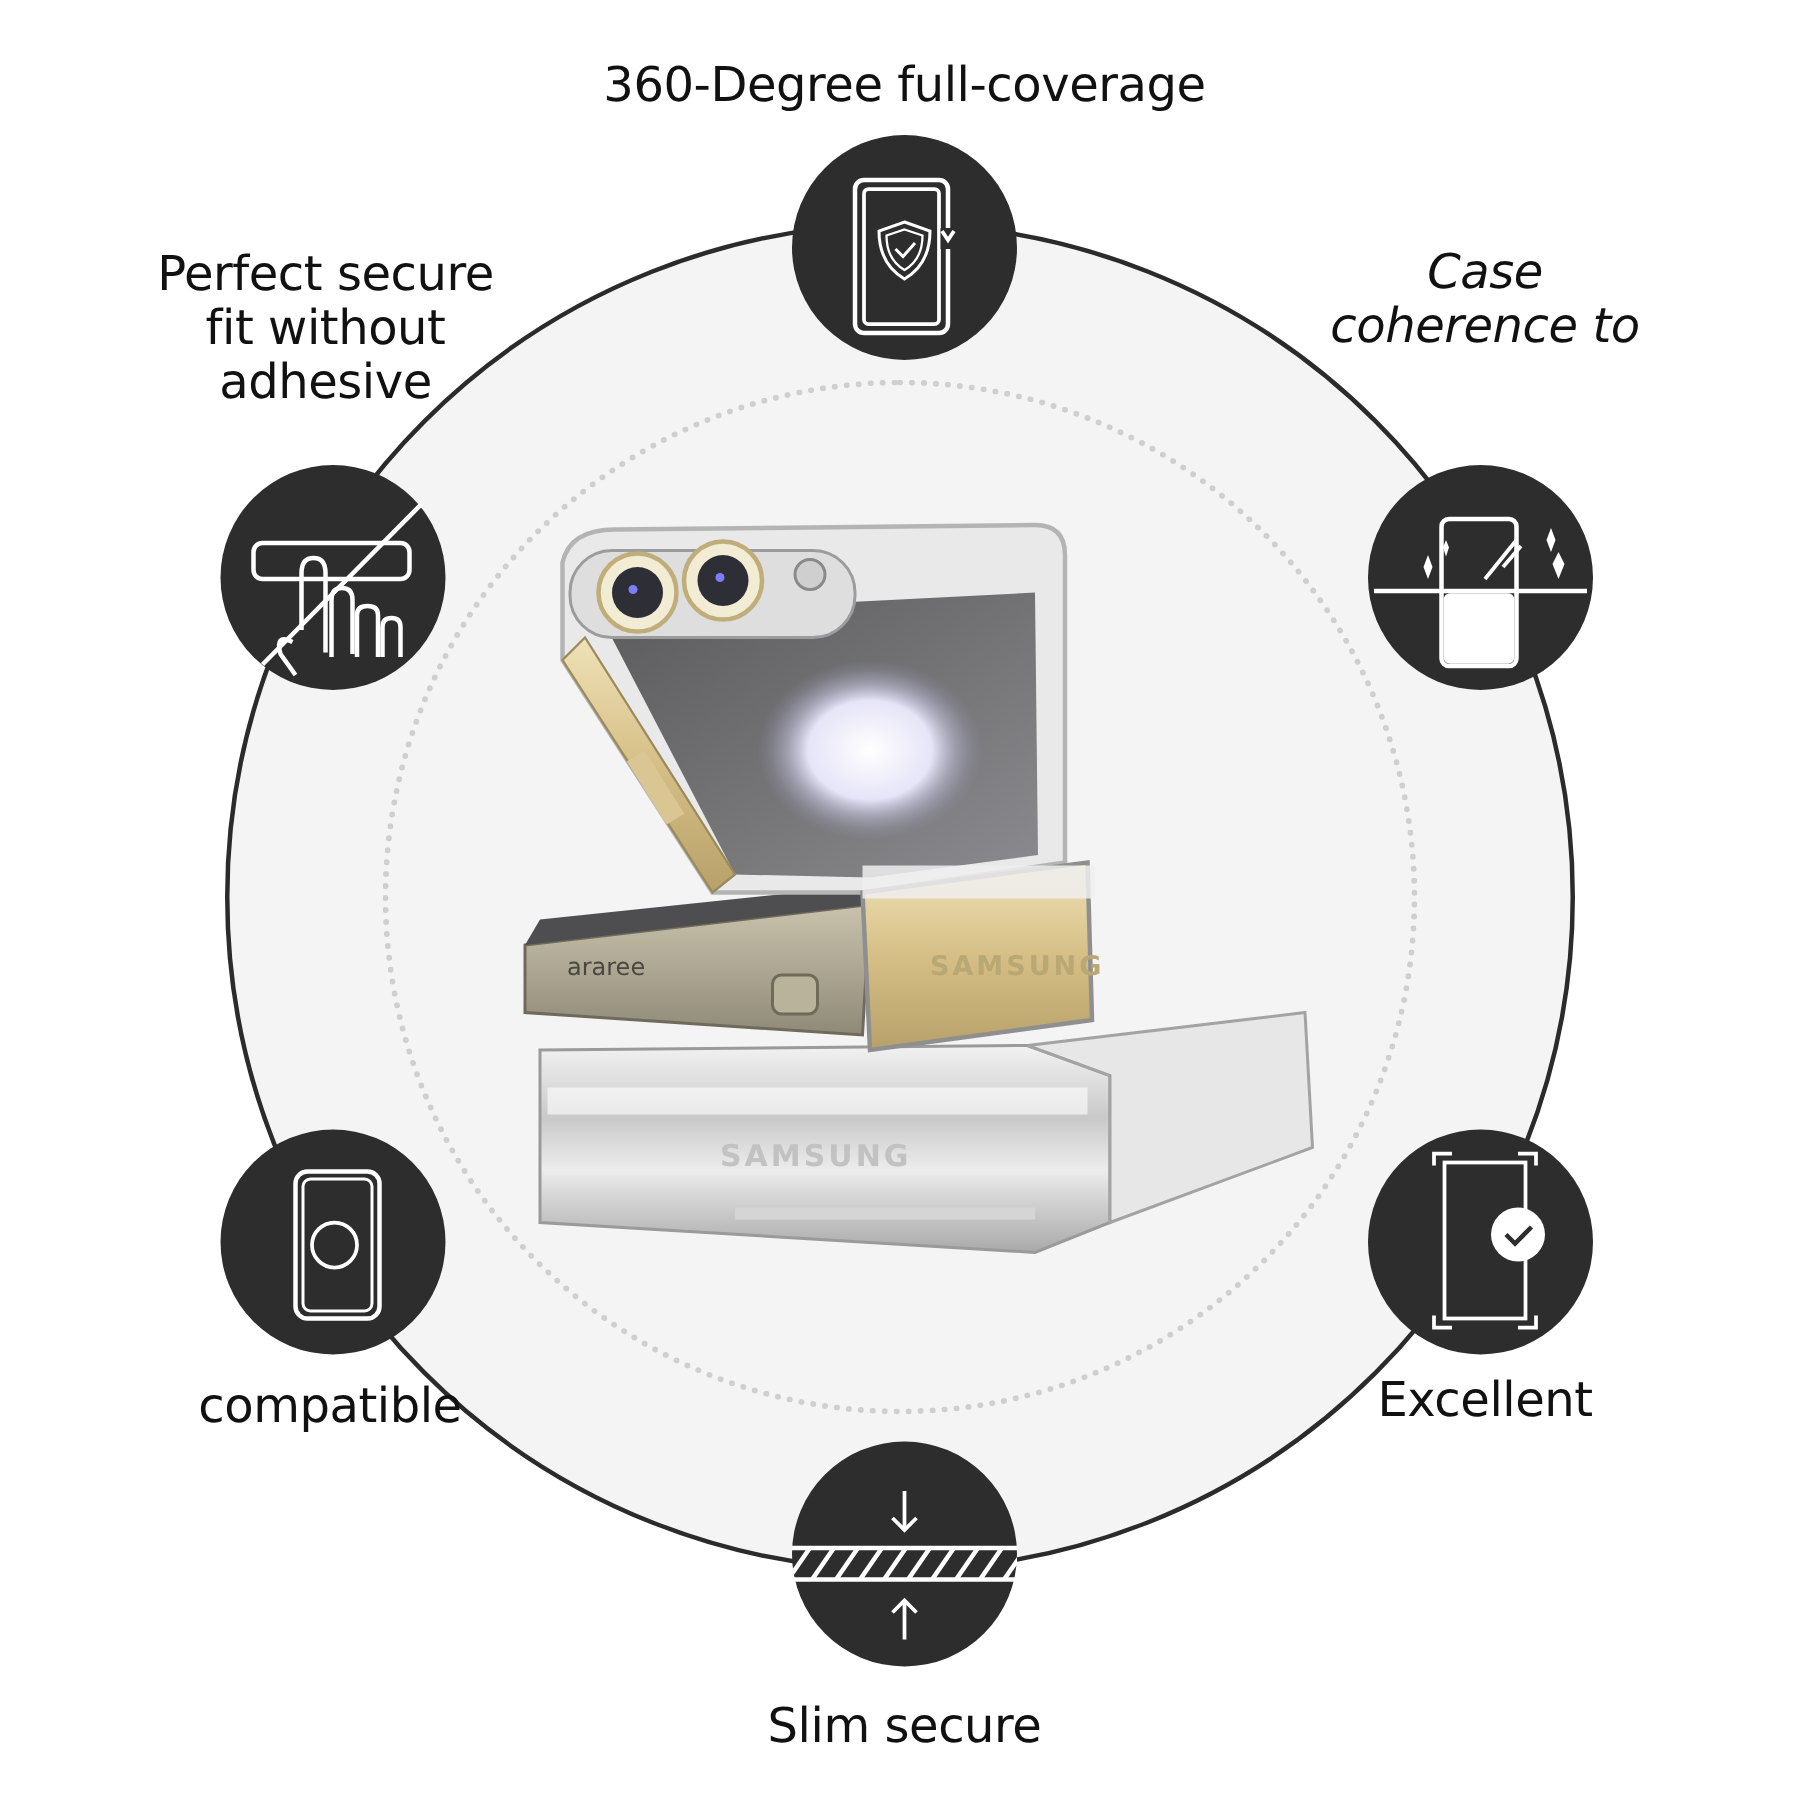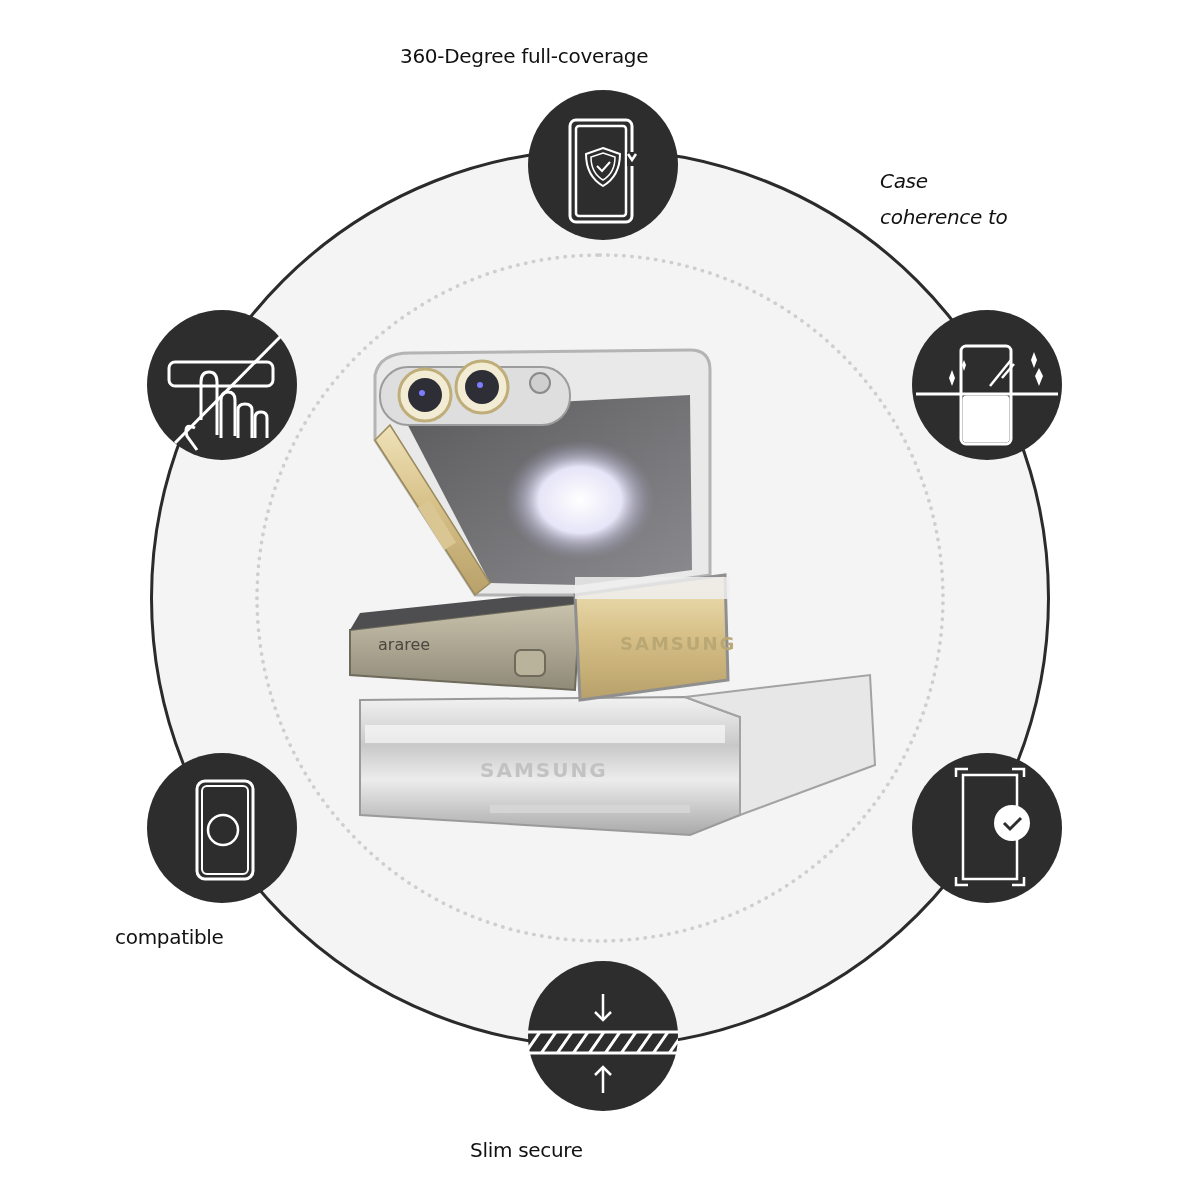--- a/index.html
+++ b/index.html
@@ -2,21 +2,21 @@
 <html><head>
 <meta charset="utf-8">
 <style>
   html, body { margin:0; padding:0; background:#ffffff; }
   body { width:1200px; height:1200px; position:relative; overflow:hidden; font-family:"DejaVu Sans", sans-serif; }
   .stage { position:absolute; left:0; top:0; width:1200px; height:1200px; }
   .big-circle { position:absolute; left:150px; top:148px; width:900px; height:900px; border-radius:50%; background:#f4f4f4; border:3px solid #2b2b2b; box-sizing:border-box; }
   .dotted-circle { position:absolute; left:255px; top:253px; width:690px; height:690px; border-radius:50%; border:4px dotted #cfcfcf; box-sizing:border-box; }
   .badge { position:absolute; width:150px; height:150px; border-radius:50%; background:#2d2d2d; display:flex; align-items:center; justify-content:center; }
   .badge svg { width:150px; height:150px; display:block; }
-  .label { position:absolute; color:#111111; font-size:20px; line-height:36px; text-align:left; white-space:nowrap; letter-spacing:-0.3px; }
+  .label { position:absolute; color:#111111; font-size:32px; line-height:36px; text-align:center; white-space:nowrap; letter-spacing:-0.3px; }
   .phone-wrap { position:absolute; left:330px; top:345px; width:560px; height:500px; }
   .brand-text { font-family:"DejaVu Sans", sans-serif; font-weight:bold; letter-spacing:2px; }
 </style>
 </head>
 <body>
 
 <div class="stage">
 
   <div class="big-circle"></div>
   <div class="dotted-circle"></div>
@@ -100,20 +100,25 @@
     <svg viewBox="0 0 150 150">
       <rect x="22" y="52" width="104" height="24" rx="6" fill="none" stroke="#fff" stroke-width="3"></rect>
       <path d="M54 110 L54 72 Q54 62 62 62 Q70 62 70 72 L70 125" fill="none" stroke="#fff" stroke-width="3"></path>
       <path d="M74 128 L74 90 Q74 82 81 82 Q88 82 88 90 L88 126" fill="none" stroke="#fff" stroke-width="3"></path>
       <path d="M91 128 L91 100 Q91 94 98 94 Q105 94 105 100 L105 128" fill="none" stroke="#fff" stroke-width="3"></path>
       <path d="M108 128 L108 108 Q108 102 114 102 Q120 102 120 108 L120 128" fill="none" stroke="#fff" stroke-width="3"></path>
       <path d="M48 118 Q36 112 40 126 L50 140" fill="none" stroke="#fff" stroke-width="3"></path>
       <line x1="28" y1="133" x2="134" y2="26" stroke="#fff" stroke-width="3"></line>
     </svg>
   </div>
+  <div class="label" style="left:95px; top:164px; width:244px;">
+    <div>Perfect secure</div>
+    <div>fit without</div>
+    <div>adhesive</div>
+  </div>
 
   <div class="badge" style="left:912px; top:310px;">
     <svg viewBox="0 0 150 150">
       <line x1="4" y1="84" x2="146" y2="84" stroke="#fff" stroke-width="3"></line>
       <rect x="49" y="36" width="50" height="98" rx="5" fill="none" stroke="#fff" stroke-width="3"></rect>
       <rect x="50.5" y="85.5" width="47" height="47" rx="4" fill="#fff"></rect>
       <line x1="78" y1="76" x2="99" y2="50" stroke="#fff" stroke-width="2.5"></line>
       <line x1="90" y1="68" x2="102" y2="54" stroke="#fff" stroke-width="2.5"></line>
       <path d="M40 60 L43 68 L40 76 L37 68 Z" fill="#fff"></path>
       <path d="M52 50 L54 55 L52 61 L50 55 Z" fill="#fff"></path>
@@ -142,20 +147,21 @@
       <rect x="51" y="22" width="54" height="104" fill="none" stroke="#fff" stroke-width="2.5"></rect>
       <path d="M44 24 L44 16 L56 16" fill="none" stroke="#fff" stroke-width="2.5"></path>
       <path d="M100 16 L112 16 L112 24" fill="none" stroke="#fff" stroke-width="2.5"></path>
       <path d="M44 124 L44 132 L56 132" fill="none" stroke="#fff" stroke-width="2.5"></path>
       <path d="M100 132 L112 132 L112 124" fill="none" stroke="#fff" stroke-width="2.5"></path>
       <circle cx="100" cy="70" r="18" fill="#fff"></circle>
       <path d="M92 70 L98 76 L109 65" fill="none" stroke="#2d2d2d" stroke-width="3"></path>
     </svg>
   </div>
   <div class="label" style="left:880px; top:915px; width:220px;">
+    <div>Excellent</div>
   </div>
 
   <div class="badge" style="left:528px; top:961px;">
     <svg viewBox="0 0 150 150">
       <defs>
         <clipPath id="barClip">
             <rect x="0" y="71" width="150" height="20"></rect>
           </clipPath>
       </defs>
       <line x1="75" y1="33" x2="75" y2="58" stroke="#fff" stroke-width="2.5"></line>

